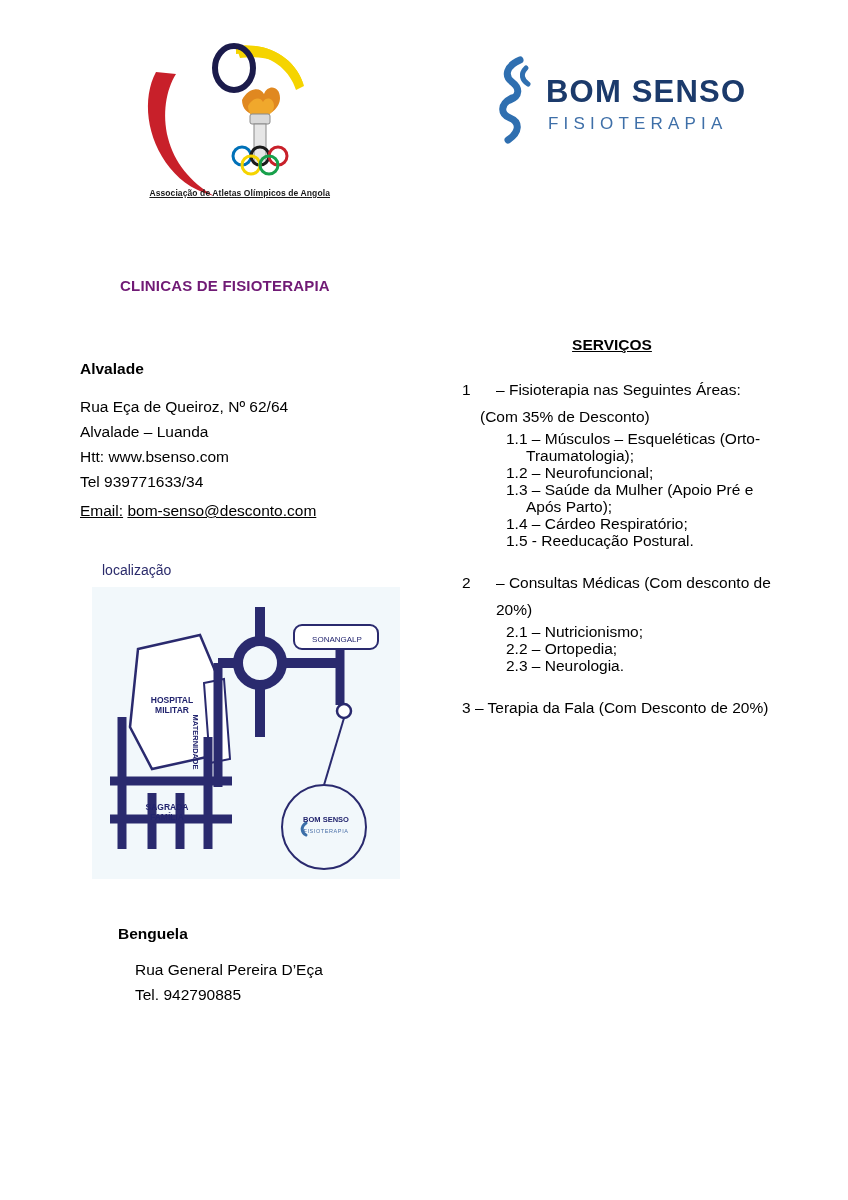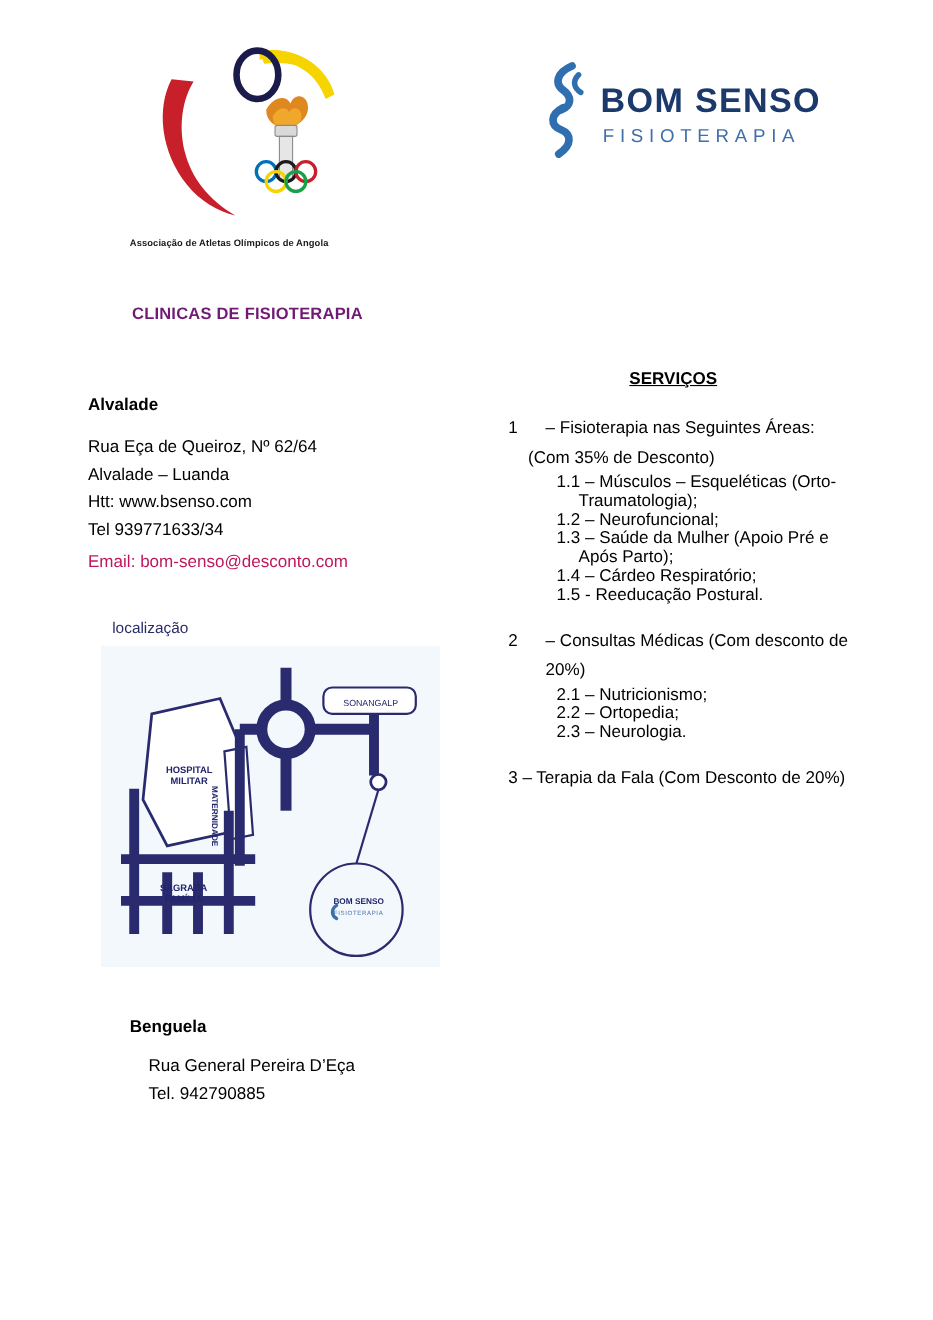--- a/index.html
+++ b/index.html
@@ -30,27 +30,28 @@
   #aaoa-logo {
     position: absolute;
     left: 118px;
     top: 28px;
     width: 212px;
     height: 190px;
   }
   #aaoa-logo .caption {
     position: absolute;
     left: 0;
-    top: 188px;
+    top: 160px;
     width: 212px;
-    text-align: left;
+    text-align: right;
     font-size: 8.5px;
     font-weight: bold;
     color: #1a1a1a;
     letter-spacing: 0.1px;
+    text-decoration: underline;
   }
   #bomsenso-logo {
     position: absolute;
     left: 490px;
     top: 48px;
     width: 300px;
     height: 100px;
   }
   #bomsenso-logo .bs-title {
     position: absolute;
@@ -98,21 +99,22 @@
     line-height: 25px;
     margin: 0;
   }
   #email-line {
     font-size: 15.5px;
     line-height: 25px;
     margin: 4px 0 0 0;
   }
   #email-line .lbl,
   #email-line .addr {
-    color: #be185d;
+    color: #000000;
+    text-decoration: underline;
   }
   #email-line .addr { cursor: pointer; }
 
   
   #map-wrap {
     position: absolute;
     left: 92px;
     top: 560px;
     width: 310px;
     height: 325px;

